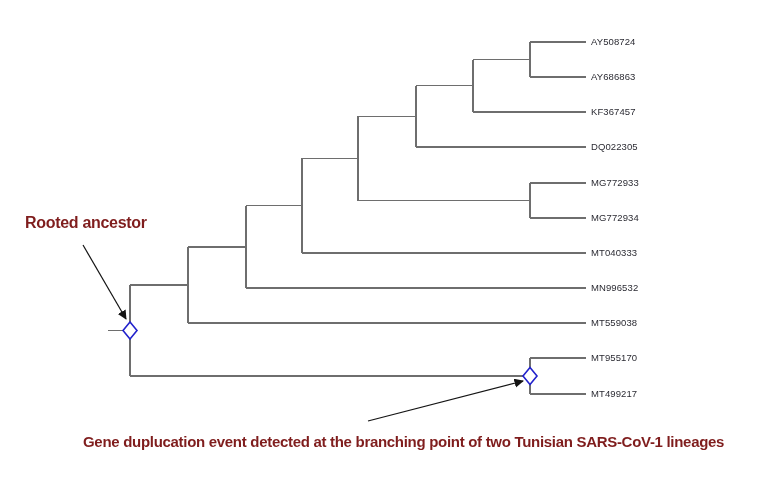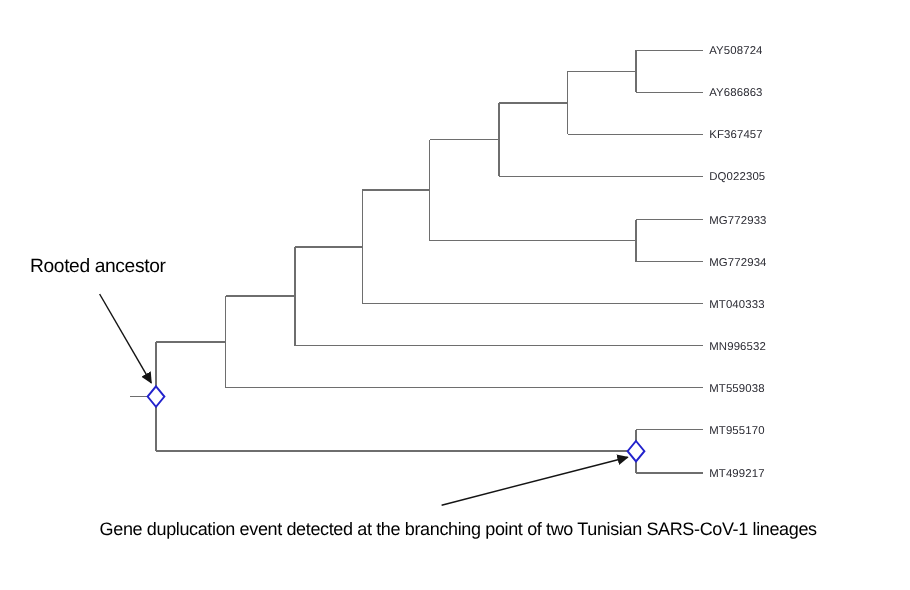--- a/index.html
+++ b/index.html
@@ -37,22 +37,22 @@
     stroke-width: 1.2;
     fill: none;
   }
   .node-marker {
     fill: #ffffff;
     stroke: #2222cc;
     stroke-width: 1.6;
   }
   .annotation {
     position: absolute;
-    color: #000000;
-    font-weight: normal;
+    color: #7f1d1d;
+    font-weight: bold;
     white-space: nowrap;
     letter-spacing: -0.3px;
   }
   .annotation.rooted-ancestor {
     left: 25px;
     top: 214px;
     font-size: 16px;
   }
   .annotation.gene-duplication {
     left: 83px;

